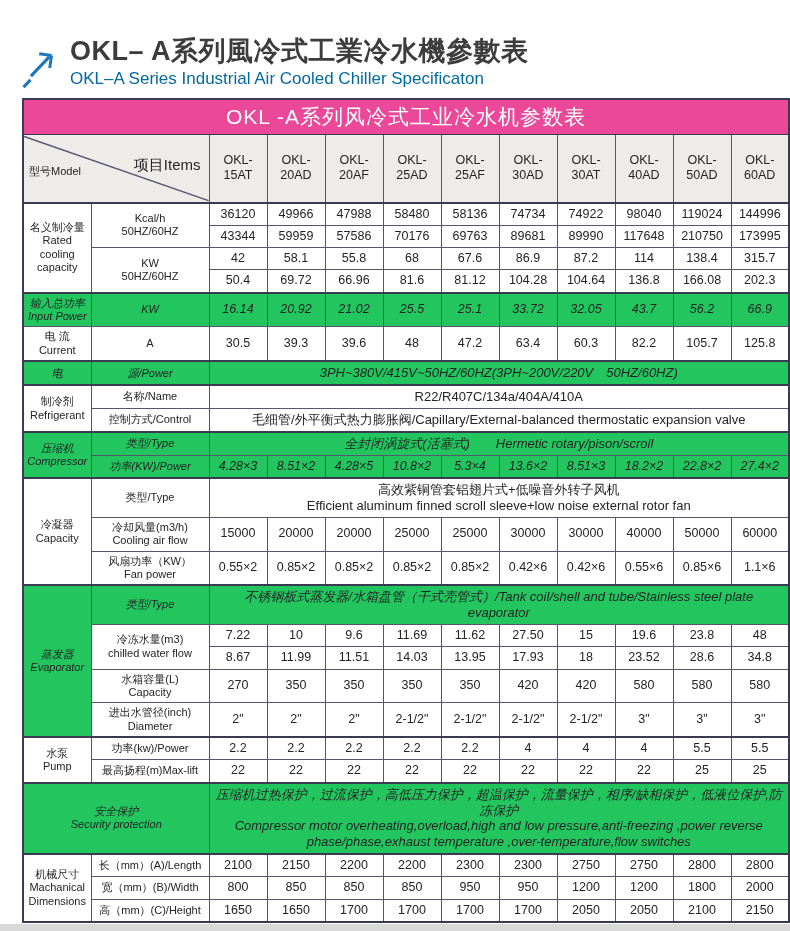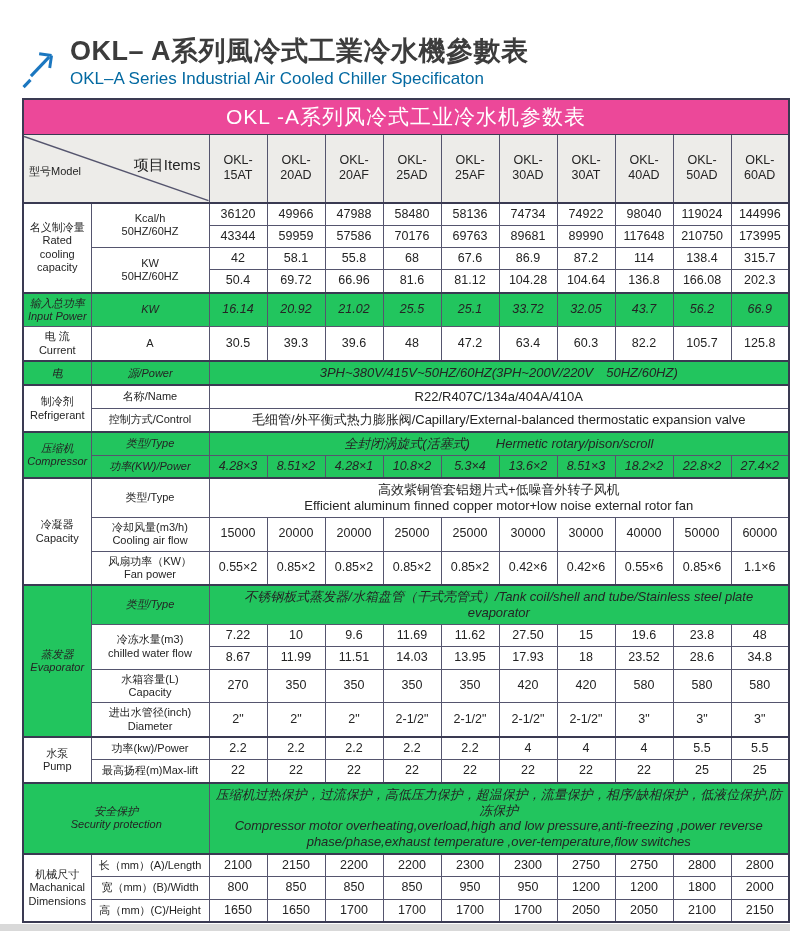--- a/index.html
+++ b/index.html
@@ -198,35 +198,35 @@
         <tr class="gray sec">
           <td rowspan="2" class="cat">压缩机
 Compressor</td>
           <td class="item">类型/Type</td>
           <td colspan="10" class="span">全封闭涡旋式(活塞式)　　Hermetic rotary/pison/scroll</td>
         </tr>
         <tr class="gray">
           <td class="item">功率(KW)/Power</td>
           <td class="val">4.28×3</td>
           <td class="val">8.51×2</td>
-          <td class="val">4.28×1</td>
+          <td class="val">4.28×5</td>
           <td class="val">10.8×2</td>
           <td class="val">5.3×4</td>
           <td class="val">13.6×2</td>
           <td class="val">8.51×3</td>
           <td class="val">18.2×2</td>
           <td class="val">22.8×2</td>
           <td class="val">27.4×2</td>
         </tr>
         <tr class="sec">
           <td rowspan="3" class="cat">冷凝器
 Capacity</td>
           <td class="item">类型/Type</td>
           <td colspan="10" class="span">高效紫铜管套铝翅片式+低噪音外转子风机
-Efficient aluminum finned copper motor+low noise external rotor fan</td>
+Efficient aluminum finned scroll sleeve+low noise external rotor fan</td>
         </tr>
         <tr>
           <td class="item">冷却风量(m3/h)
 Cooling air flow</td>
           <td class="val">15000</td>
           <td class="val">20000</td>
           <td class="val">20000</td>
           <td class="val">25000</td>
           <td class="val">25000</td>
           <td class="val">30000</td>

